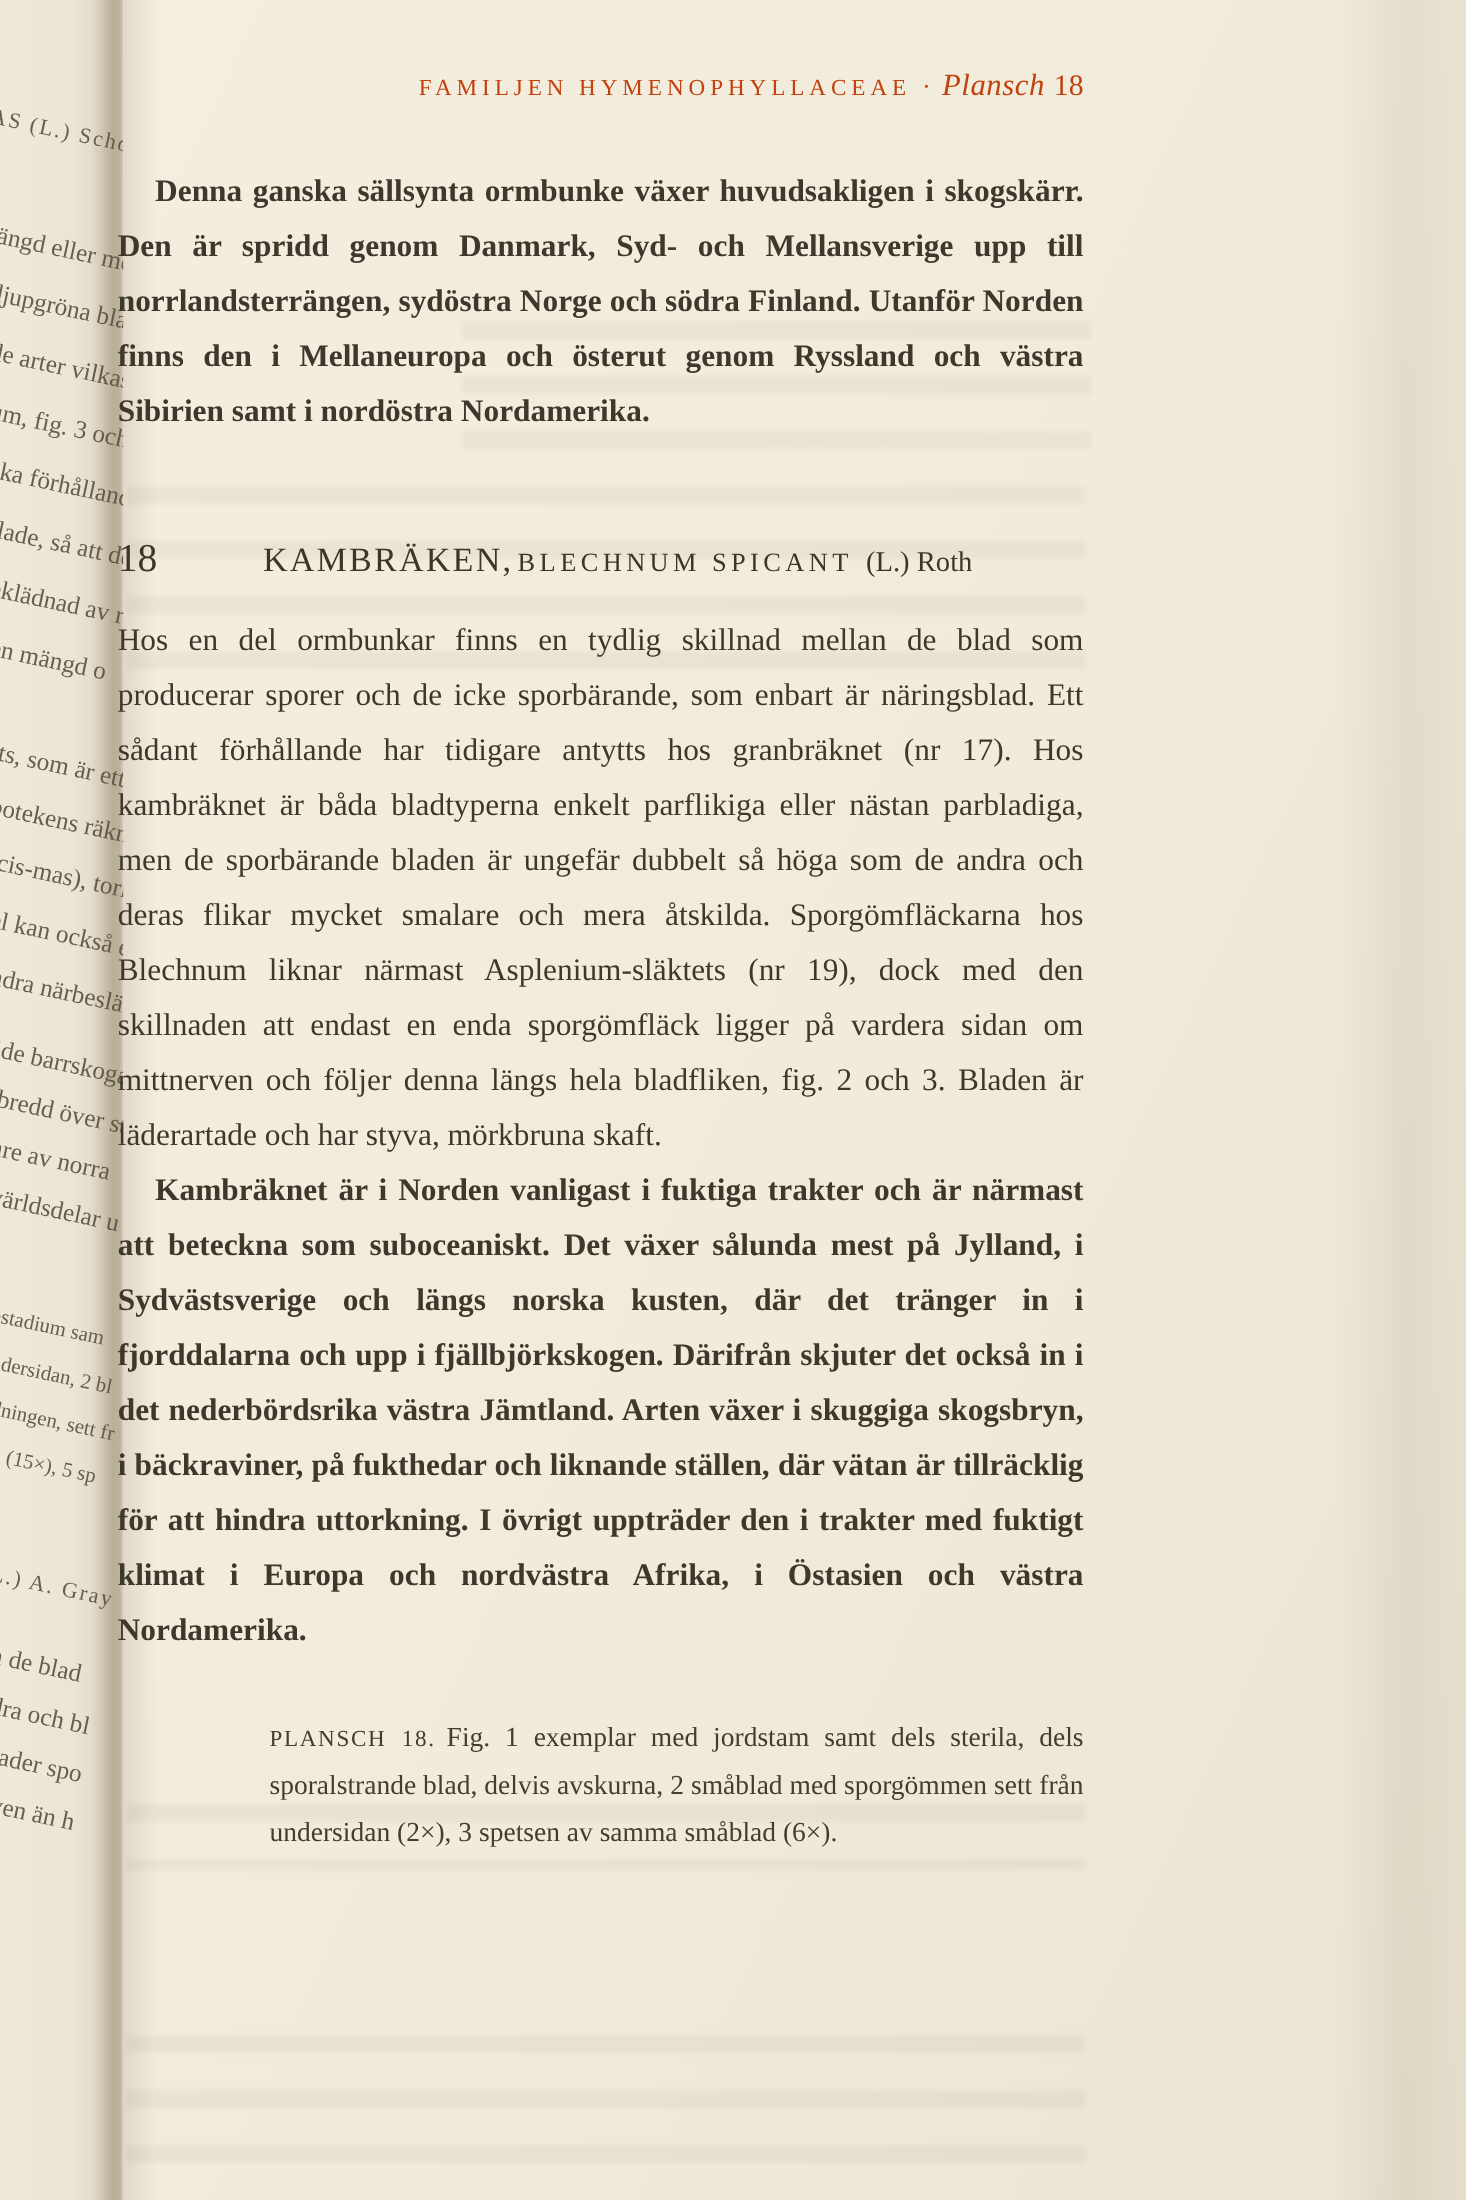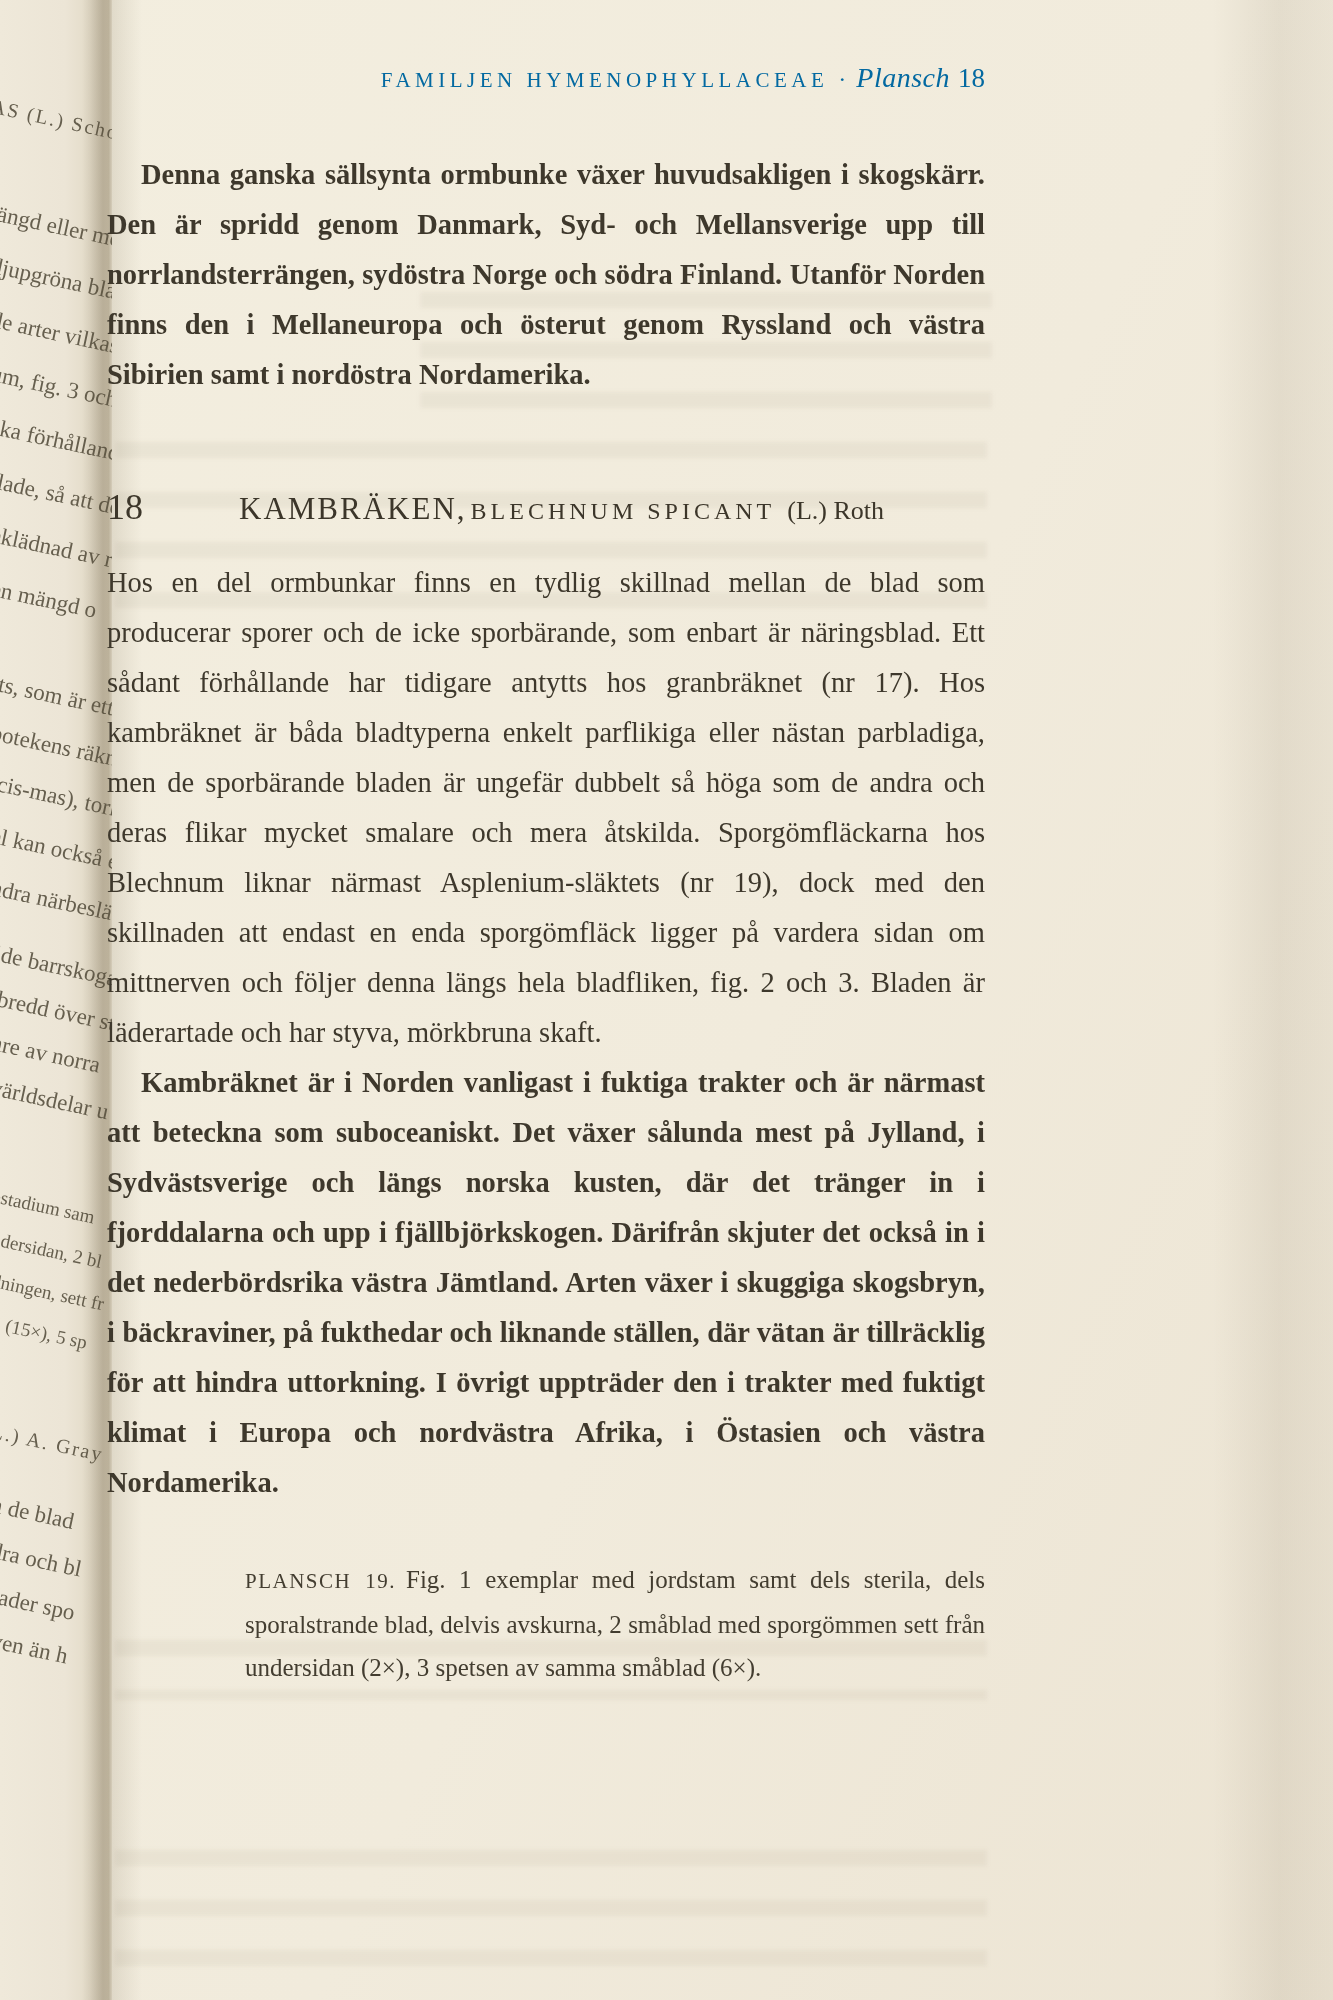--- a/index.html
+++ b/index.html
@@ -39,21 +39,21 @@
   .ghost{
     position:absolute;z-index:1;filter:blur(2px);pointer-events:none;
     background:repeating-linear-gradient(180deg,rgba(135,120,92,.07) 0 16px,rgba(135,120,92,0) 16px 50px);
   }
   
   .page{
     position:relative;z-index:4;
     padding:62px 348px 0 107px; 
   }
   .running-head{
-    text-align:right;white-space:nowrap;color:#0369a1;height:34px;
+    text-align:right;white-space:nowrap;color:#c2410c;height:34px;
   }
   .running-head .family{font-size:21px;letter-spacing:4.5px;}
   .running-head .sep{font-size:24px;margin:0 10px;}
   .running-head .plate i{font-size:28px;font-style:italic;letter-spacing:.5px;}
   .running-head .plate .num{font-size:27px;margin-left:8px;}
   p{margin:0;}
   .body{
     font-size:28.5px;line-height:50px;text-align:justify;text-align-last:left;
     color:#3e382c;
   }
@@ -127,16 +127,16 @@
 
   <div class="species-heading">
     <span class="sp-num">18</span><span class="sp-name">KAMBRÄKEN,</span><span class="sp-latin">BLECHNUM SPICANT</span><span class="sp-author">(L.) Roth</span>
   </div>
 
   <p class="body para1">Hos en del ormbunkar finns en tydlig skillnad mellan de blad som producerar sporer och de icke sporbärande, som enbart är näringsblad. Ett sådant förhållande har tidigare antytts hos granbräknet (nr 17). Hos kambräknet är båda bladtyperna enkelt parflikiga eller nästan parbladiga, men de sporbärande bladen är ungefär dubbelt så höga som de andra och deras flikar mycket smalare och mera åtskilda. Sporgömfläckarna hos Blechnum liknar närmast Asplenium-släktets (nr 19), dock med den skillnaden att endast en enda sporgömfläck ligger på vardera sidan om mittnerven och följer denna längs hela bladfliken, fig. 2 och 3. Bladen är läderartade och har styva, mörkbruna skaft.</p>
 
   <p class="body indent">Kambräknet är i Norden vanligast i fuktiga trakter och är närmast att beteckna som suboceaniskt. Det växer sålunda mest på Jylland, i Sydvästsverige och längs norska kusten, där det tränger in i fjorddalarna och upp i fjällbjörkskogen. Därifrån skjuter det också in i det nederbördsrika västra Jämtland. Arten växer i skuggiga skogsbryn, i bäckraviner, på fukthedar och liknande ställen, där vätan är tillräcklig för att hindra uttorkning. I övrigt uppträder den i trakter med fuktigt klimat i Europa och nordvästra Afrika, i Östasien och västra Nordamerika.</p>
 
   <p class="caption cap18">
-    <span class="cap-label">PLANSCH 19.</span><span>Fig. 1 exemplar med jordstam samt dels sterila, dels sporalstrande blad, delvis avskurna, 2 småblad med sporgömmen sett från undersidan (2×), 3 spetsen av samma småblad (6×).</span>
+    <span class="cap-label">PLANSCH 18.</span><span>Fig. 1 exemplar med jordstam samt dels sterila, dels sporalstrande blad, delvis avskurna, 2 småblad med sporgömmen sett från undersidan (2×), 3 spetsen av samma småblad (6×).</span>
   </p>
 
 </div>
 
 </body></html>

